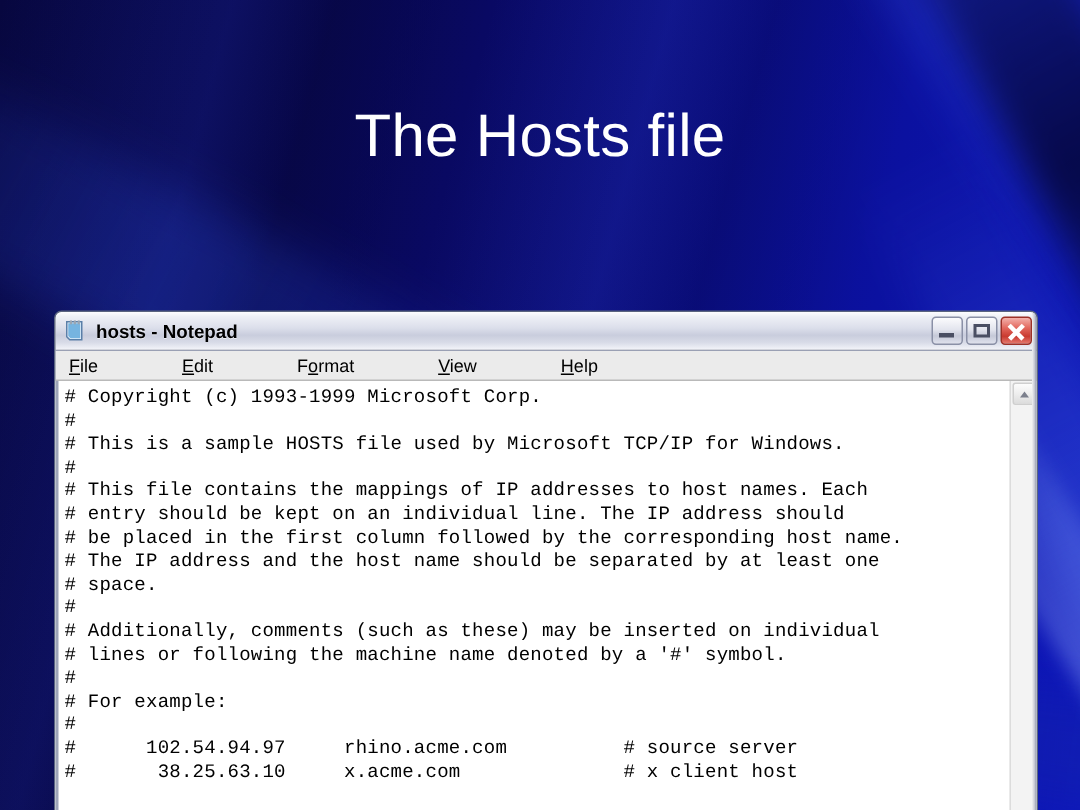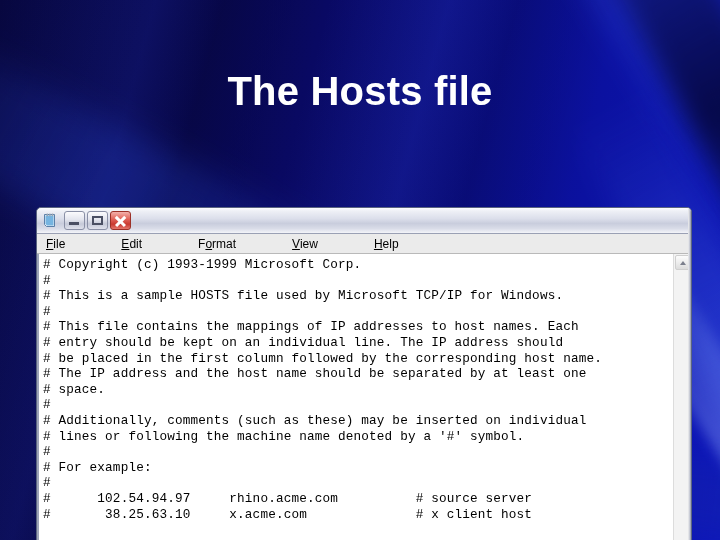--- a/index.html
+++ b/index.html
@@ -80,21 +80,21 @@
 
   
   #slide-title {
     position: absolute;
     top: 42px;
     left: 0;
     width: 720px;
     text-align: center;
     color: #ffffff;
     font-size: 40px;
-    font-weight: bold;
+    font-weight: normal;
     font-family: "Liberation Sans", sans-serif;
     letter-spacing: 0.2px;
     line-height: 1.1;
   }
 
   
   #notepad-window {
     position: absolute;
     left: 36px;
     top: 207px;
@@ -285,20 +285,21 @@
     <div id="titlebar">
       <span id="titlebar-icon">
         <svg width="18" height="18" viewBox="0 0 18 18">
           <path d="M3.5 2.5 L13.5 2.5 L13.5 14.5 L5.5 14.5 L3.5 12.5 Z" fill="#e9f2fb" stroke="#5a7fa8" stroke-width="1"></path>
           <path d="M4.5 3.5 L12.5 3.5 L12.5 13.5 L6 13.5 L4.5 12 Z" fill="#76b4e0"></path>
           <rect x="5.6" y="1.6" width="1.4" height="2.6" fill="#9aa5b1"></rect>
           <rect x="8.2" y="1.6" width="1.4" height="2.6" fill="#9aa5b1"></rect>
           <rect x="10.8" y="1.6" width="1.4" height="2.6" fill="#9aa5b1"></rect>
         </svg>
       </span>
+      <span id="titlebar-text">hosts - Notepad</span>
       <span class="win-buttons">
         <span class="win-btn minimize"></span>
         <span class="win-btn maximize"></span>
         <span class="win-btn close">
           <span class="x1"></span>
             <span class="x2"></span>
         </span>
       </span>
     </div>
 

